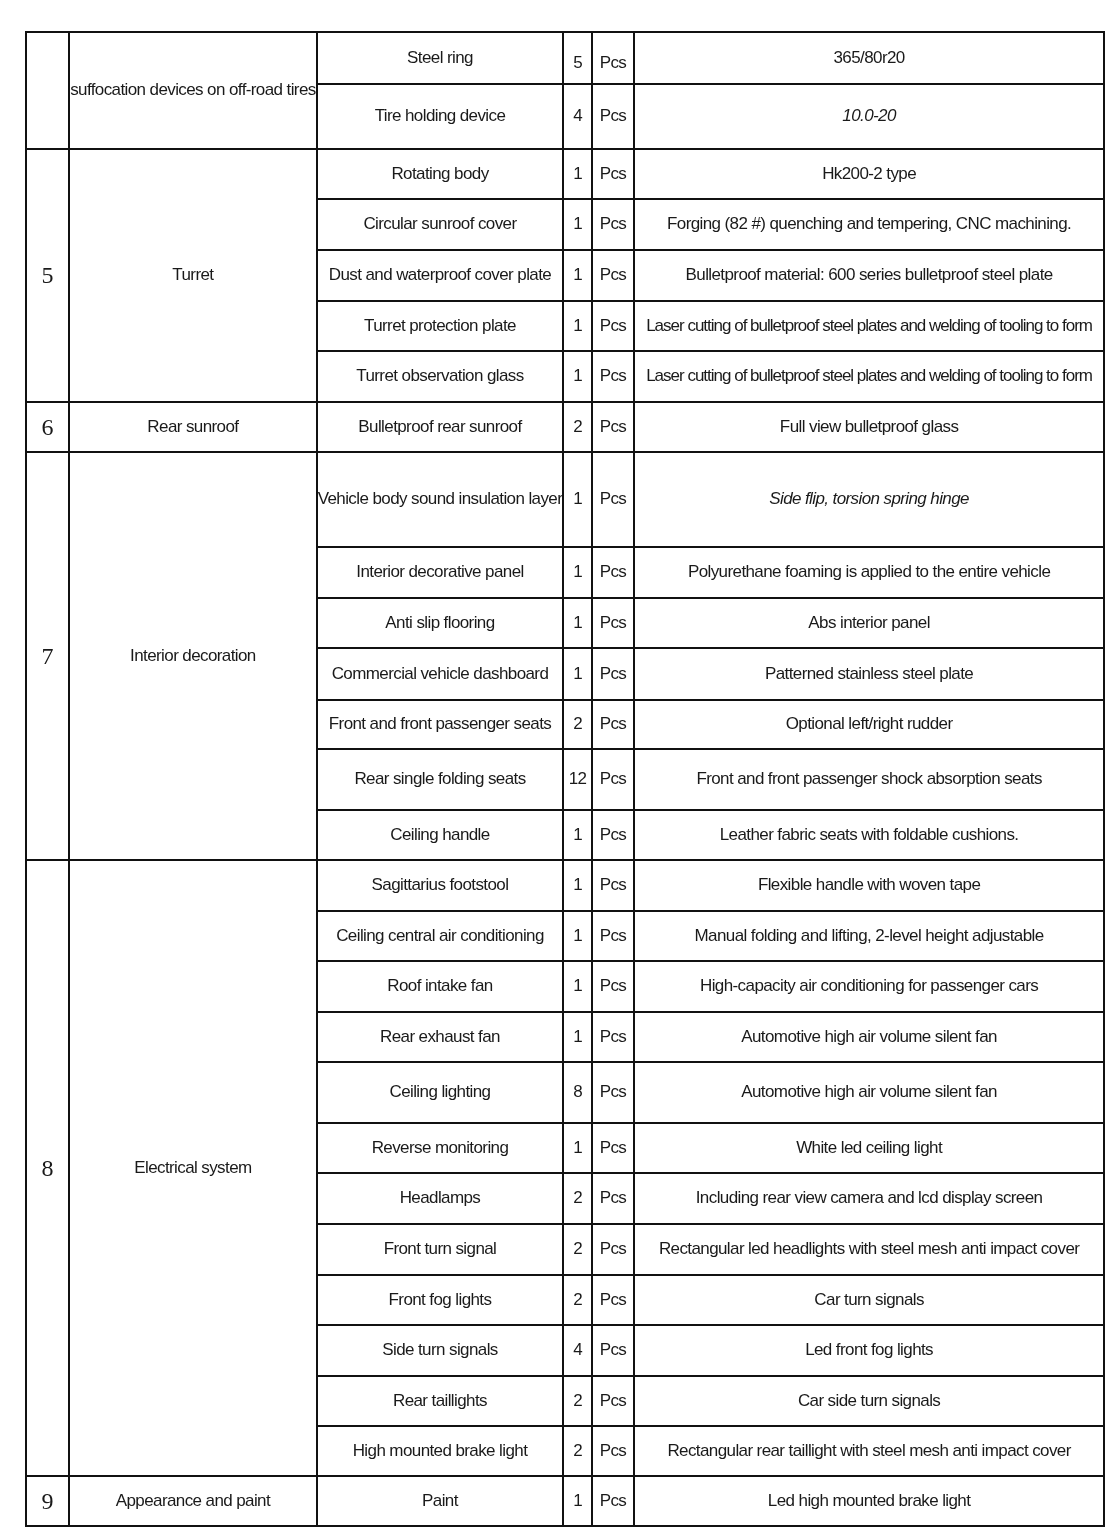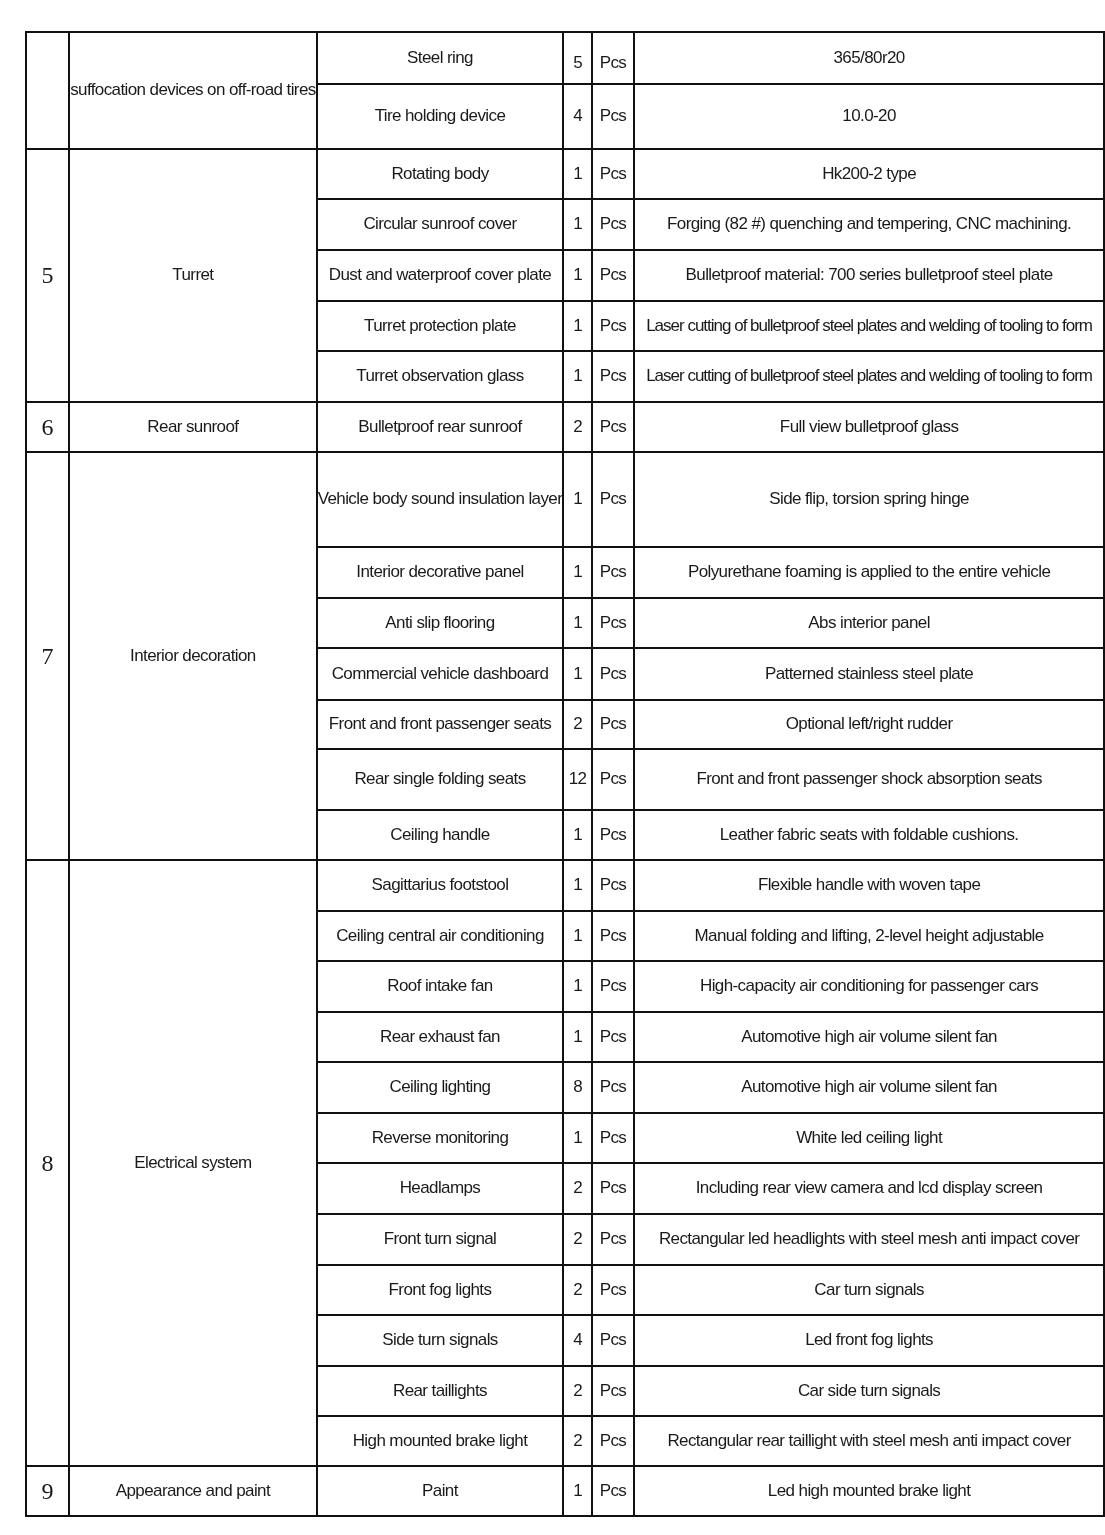--- a/index.html
+++ b/index.html
@@ -13,21 +13,21 @@
   #spec-table td {
     border: 2px solid #111111; padding: 0; text-align: center; vertical-align: middle;
     white-space: nowrap; overflow: hidden; line-height: 1.2;
   }
   td.c-no { font-family: "Liberation Serif", serif; font-size: 24px; letter-spacing: 0; }
   td.c-unit { vertical-align: top; padding-top: 14px; }
   td.c-qty { vertical-align: top; padding-top: 14px; }
   td.c-item.wrap { white-space: normal; line-height: 45px; }
   td.c-cat.wrap { white-space: normal; line-height: 45px; vertical-align: top; padding-top: 2px; }
   td.c-item.left { text-align: left; vertical-align: bottom; padding-bottom: 6px; }
-  td.c-spec.bottom { vertical-align: bottom; padding-bottom: 6px; }
+  td.c-spec.bottom { vertical-align: bottom; padding-bottom: 6px; font-style: italic; }
   td.c-cat.left-tight { text-align: left; }
   td.c-item.left-tight { text-align: left; margin-left: 20px; }
   td.c-spec.left-tight { text-align: left; border-radius: 25px; }
   td.c-qty.mid { vertical-align: middle; padding-top: 0; }
 </style>
 </head>
 <body>
 
 <table id="spec-table">
   <colgroup>
@@ -66,21 +66,21 @@
     <tr style="height:51px">
       <td class="c-item">Circular sunroof cover</td>
       <td class="c-qty">1</td>
       <td class="c-unit">Pcs</td>
       <td class="c-spec">Forging (82 #) quenching and tempering, CNC machining.</td>
     </tr>
     <tr style="height:51px">
       <td class="c-item left-tight">Dust and waterproof cover plate</td>
       <td class="c-qty">1</td>
       <td class="c-unit">Pcs</td>
-      <td class="c-spec">Bulletproof material: 700 series bulletproof steel plate</td>
+      <td class="c-spec">Bulletproof material: 600 series bulletproof steel plate</td>
     </tr>
     <tr style="height:50px">
       <td class="c-item">Turret protection plate</td>
       <td class="c-qty">1</td>
       <td class="c-unit">Pcs</td>
       <td class="c-spec left-tight" style="letter-spacing:-1px">Laser cutting of bulletproof steel plates and welding of tooling to form</td>
     </tr>
     <tr style="height:51px">
       <td class="c-item">Turret observation glass</td>
       <td class="c-qty">1</td>
@@ -161,21 +161,21 @@
       <td class="c-qty">1</td>
       <td class="c-unit">Pcs</td>
       <td class="c-spec">High-capacity air conditioning for passenger cars</td>
     </tr>
     <tr style="height:50px">
       <td class="c-item">Rear exhaust fan</td>
       <td class="c-qty">1</td>
       <td class="c-unit">Pcs</td>
       <td class="c-spec">Automotive high air volume silent fan</td>
     </tr>
-    <tr style="height:51px">
+    <tr style="height:61px">
       <td class="c-item">Ceiling lighting</td>
       <td class="c-qty">8</td>
       <td class="c-unit">Pcs</td>
       <td class="c-spec">Automotive high air volume silent fan</td>
     </tr>
     <tr style="height:50px">
       <td class="c-item">Reverse monitoring</td>
       <td class="c-qty">1</td>
       <td class="c-unit">Pcs</td>
       <td class="c-spec">White led ceiling light</td>

